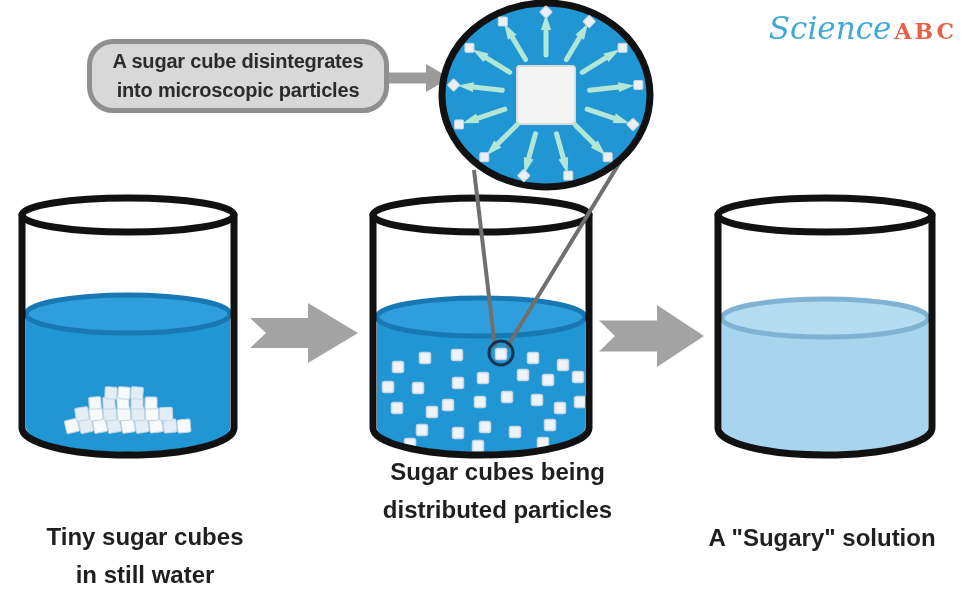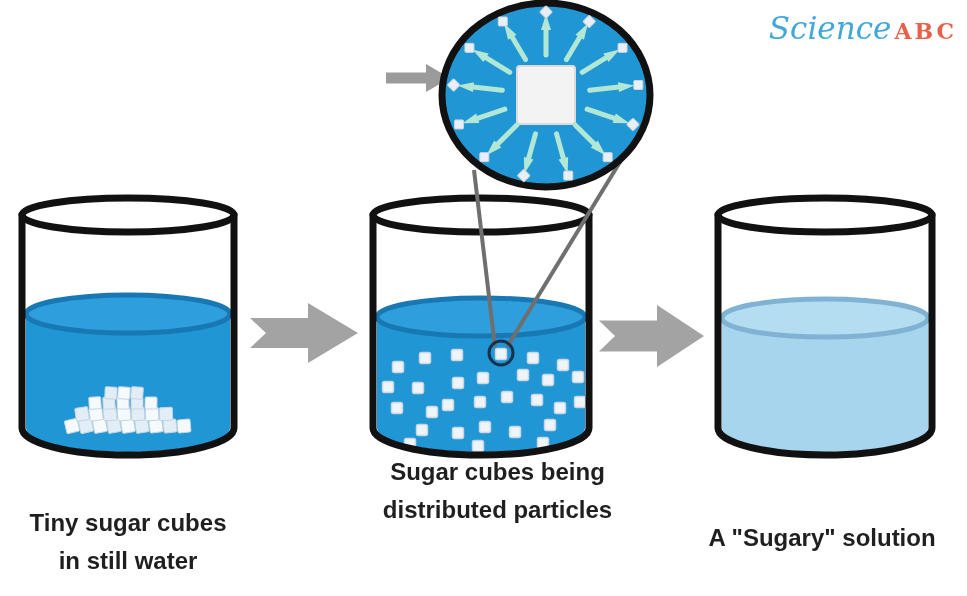--- a/index.html
+++ b/index.html
@@ -15,21 +15,21 @@
     z-index:3;
   }
   .callout div{
     font-size:20px;font-weight:700;color:#2b2b2b;line-height:29px;white-space:nowrap;
     letter-spacing:-0.2px;
   }
   .caption{
     position:absolute;text-align:center;font-weight:700;color:#1f1f1f;
     font-size:24px;line-height:38px;z-index:2;
   }
-  .caption-1{left:0px;top:504px;width:256px;}
+  .caption-1{left:0px;top:518px;width:256px;padding-left:17px;}
   .caption-2{left:330px;top:453px;width:335px;}
   .caption-3{left:662px;top:519px;width:320px;}
   .logo{
     position:absolute;right:10px;top:10px;z-index:3;display:flex;align-items:baseline;
   }
   .logo-science{
     font-family:"DejaVu Serif",serif;font-style:italic;font-size:31px;
     color:var(--science-color,#41a9da);
     margin-left:48px;
   }
@@ -159,20 +159,24 @@
         <rect x="519.2436432212572" y="171.08817084636235" width="9" height="9" rx="1" fill="#e9eff4" stroke="#c9d7e0" stroke-width="1" transform="rotate(45 523.7436432212572 175.58817084636235)"></rect>
         <rect x="563.7563567787429" y="171.08817084636235" width="9" height="9" rx="1" fill="#e9eff4" stroke="#c9d7e0" stroke-width="1" transform="rotate(0 568.2563567787429 175.58817084636235)"></rect>
         <rect x="603.170407216394" y="152.6263920982014" width="9" height="9" rx="1" fill="#e9eff4" stroke="#c9d7e0" stroke-width="1" transform="rotate(0 607.670407216394 157.1263920982014)"></rect>
         <rect x="628.4565105697436" y="119.93220562453041" width="9" height="9" rx="1" fill="#e9eff4" stroke="#c9d7e0" stroke-width="1" transform="rotate(45 632.9565105697436 124.43220562453041)"></rect>
         <rect x="633.821925291119" y="80.49545553880826" width="9" height="9" rx="1" fill="#e9eff4" stroke="#c9d7e0" stroke-width="1" transform="rotate(0 638.321925291119 84.99545553880826)"></rect>
         <rect x="618.0374995281101" y="43.35062602131409" width="9" height="9" rx="1" fill="#e9eff4" stroke="#c9d7e0" stroke-width="1" transform="rotate(0 622.5374995281101 47.85062602131409)"></rect>
         <rect x="584.7192550000705" y="17.00714987078358" width="9" height="9" rx="1" fill="#e9eff4" stroke="#c9d7e0" stroke-width="1" transform="rotate(45 589.2192550000705 21.50714987078358)"></rect>
       </g>
     </svg>
 
+  <div class="callout">
+    <div>A sugar cube disintegrates</div>
+    <div>into microscopic particles</div>
+  </div>
 
   <div class="caption caption-1">
     <div>Tiny sugar cubes</div>
     <div>in still water</div>
   </div>
 
   <div class="caption caption-2">
     <div>Sugar cubes being</div>
     <div>distributed particles</div>
   </div>

